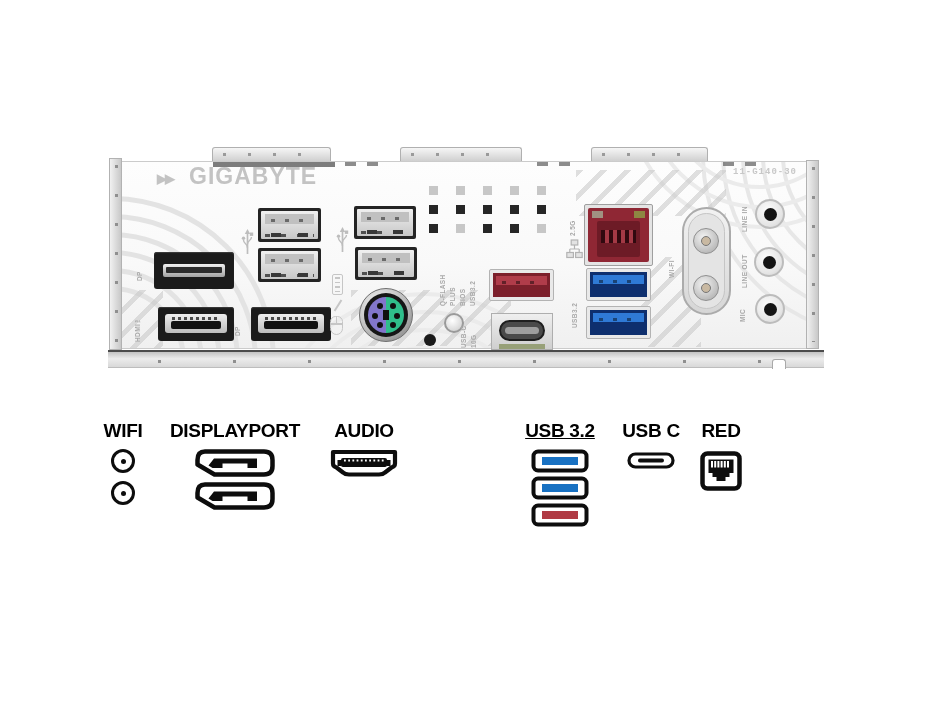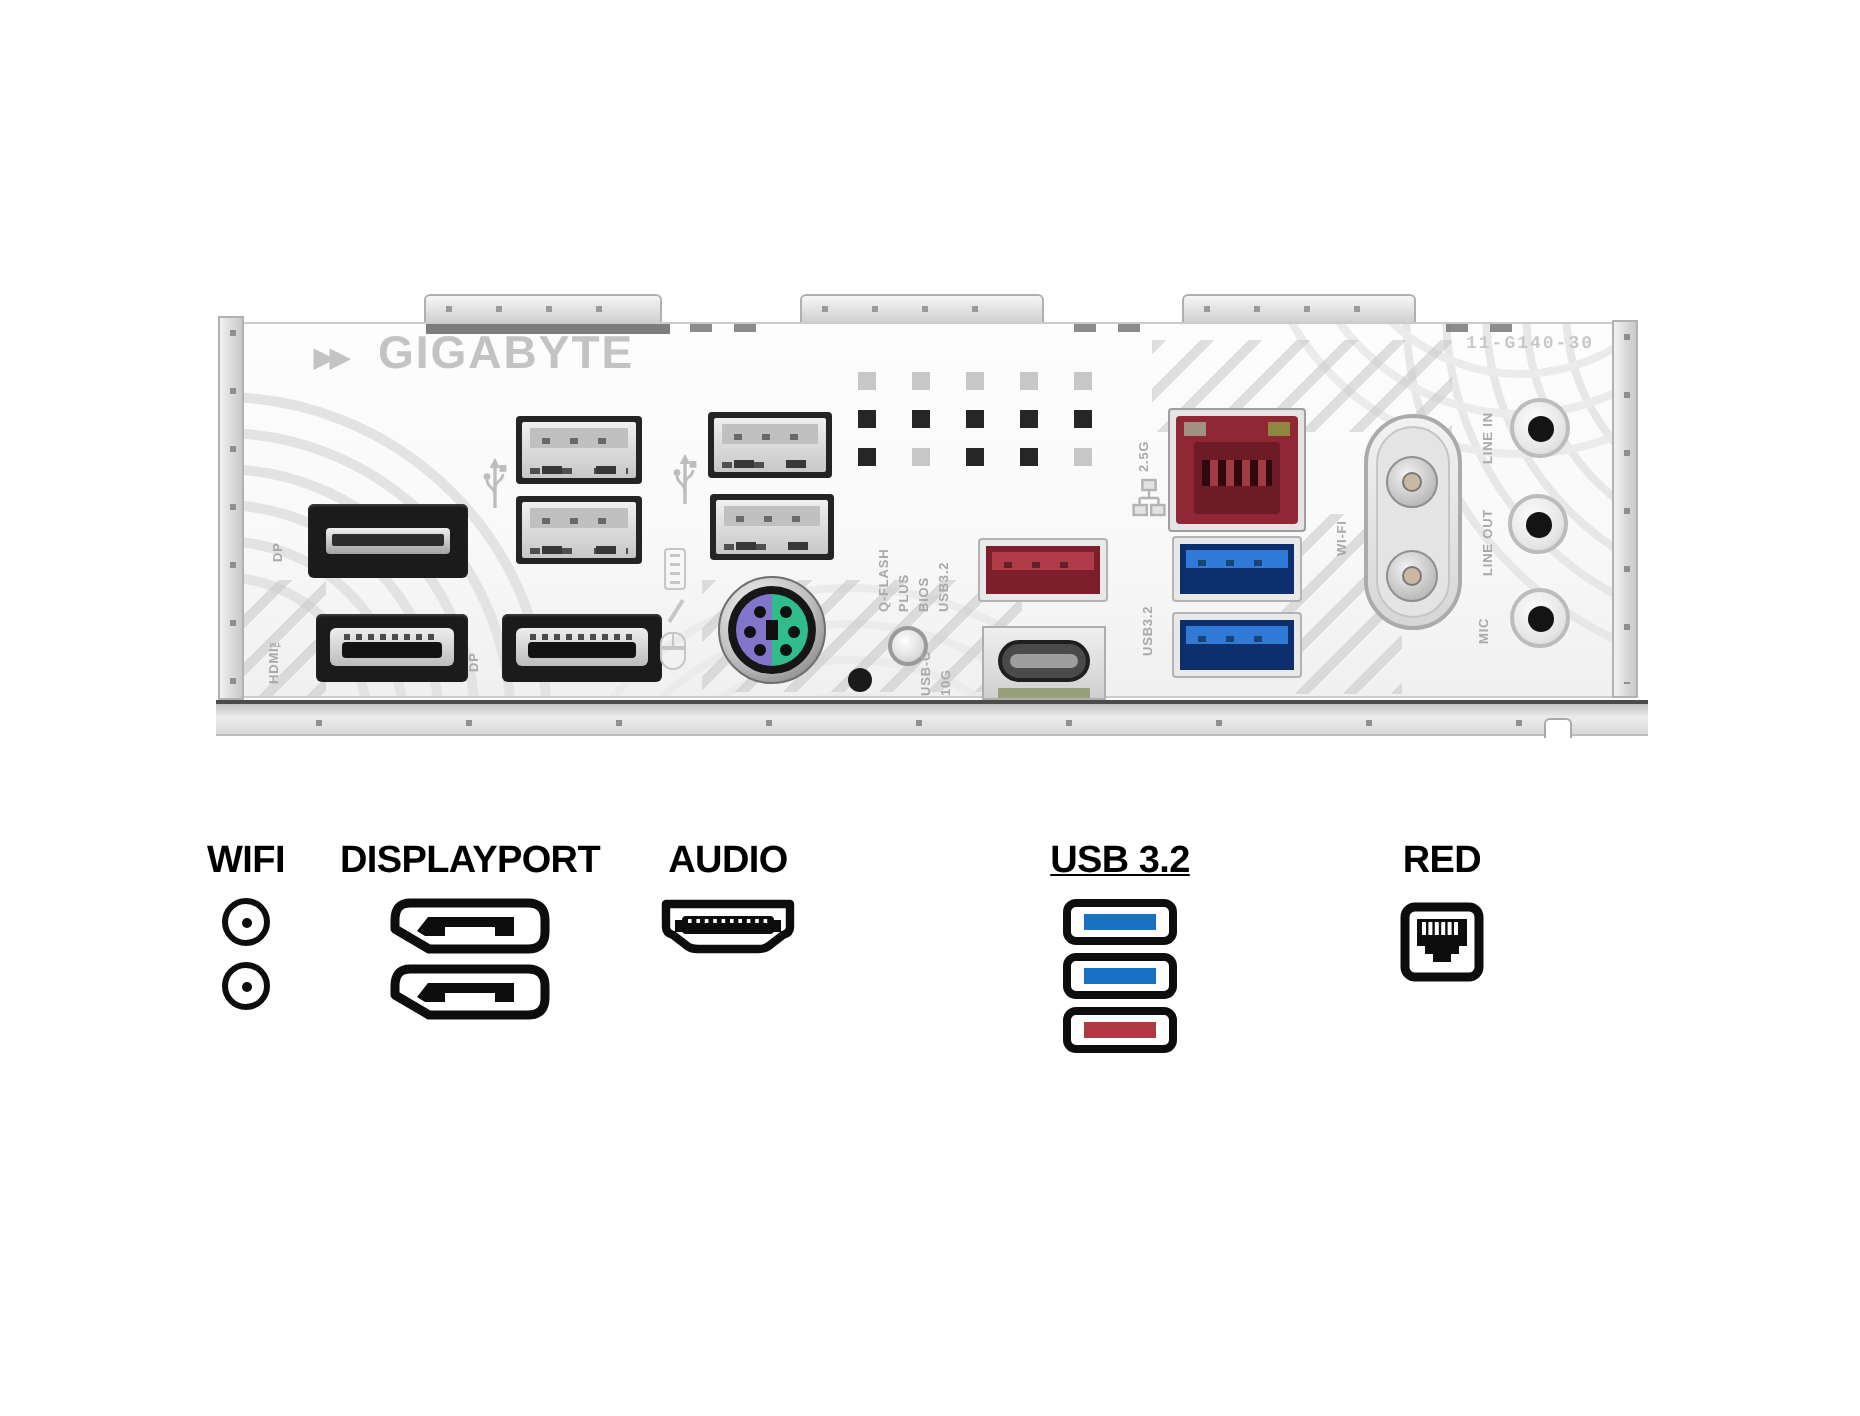--- a/index.html
+++ b/index.html
@@ -445,20 +445,27 @@
     <svg class="mb3" width="58" height="24" viewBox="0 0 58 24">
       <rect x="2.5" y="2.5" width="53" height="19" rx="4.5" fill="#fff" stroke="#0d0d0d" stroke-width="4"></rect>
       <rect x="11" y="8" width="36" height="8" fill="#1871c2"></rect>
     </svg>
     <svg width="58" height="24" viewBox="0 0 58 24">
       <rect x="2.5" y="2.5" width="53" height="19" rx="4.5" fill="#fff" stroke="#0d0d0d" stroke-width="4"></rect>
       <rect x="11" y="8" width="36" height="8" fill="#b03a44"></rect>
     </svg>
   </div>
 
+  <div class="leg" style="left:621px;top:421px;width:60px;">
+    <div class="leg-label">USB C</div>
+    <svg style="margin-top:3px;" width="48" height="17" viewBox="0 0 48 17">
+      <rect x="2" y="2" width="44" height="13" rx="6.5" fill="#fff" stroke="#0d0d0d" stroke-width="3.2"></rect>
+      <rect x="11" y="6.6" width="26" height="3.8" rx="1.9" fill="#0d0d0d"></rect>
+    </svg>
+  </div>
 
   <div class="leg" style="left:691px;top:421px;width:60px;">
     <div class="leg-label">RED</div>
     <svg style="margin-top:2px;" width="42" height="40" viewBox="0 0 42 40">
       <rect x="2.5" y="2.5" width="37" height="35" rx="5" fill="#fff" stroke="#0d0d0d" stroke-width="4.5"></rect>
       <path d="M8.5 8.5 H33.5 V22 H29.5 V26 H25.5 V30 H16.5 V26 H12.5 V22 H8.5 Z" fill="#0d0d0d"></path>
       <g fill="#fff">
         <rect x="11" y="10" width="2" height="6.5"></rect>
           <rect x="14.2" y="10" width="2" height="6.5"></rect>
         <rect x="17.4" y="10" width="2" height="6.5"></rect>

